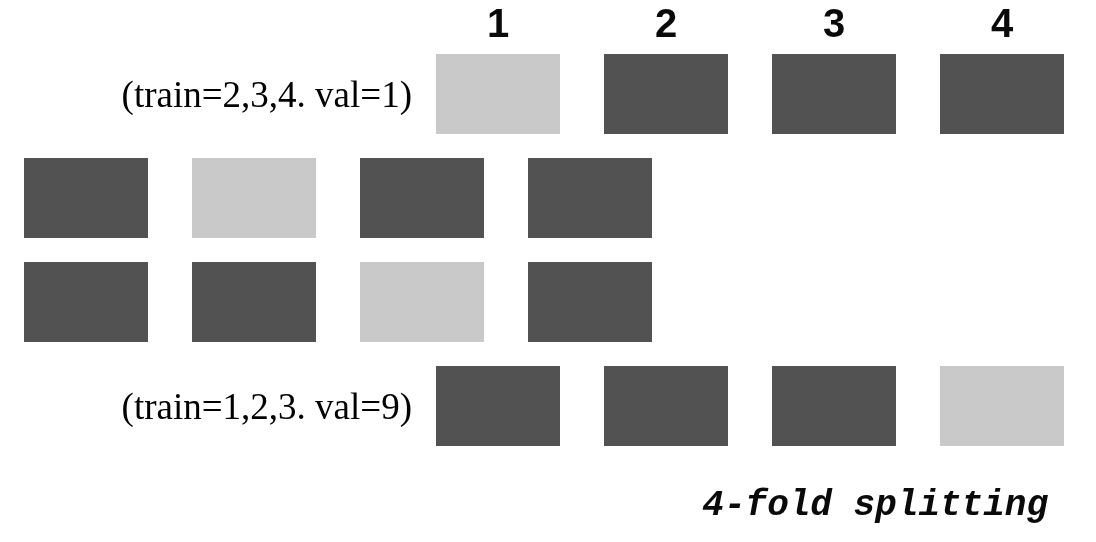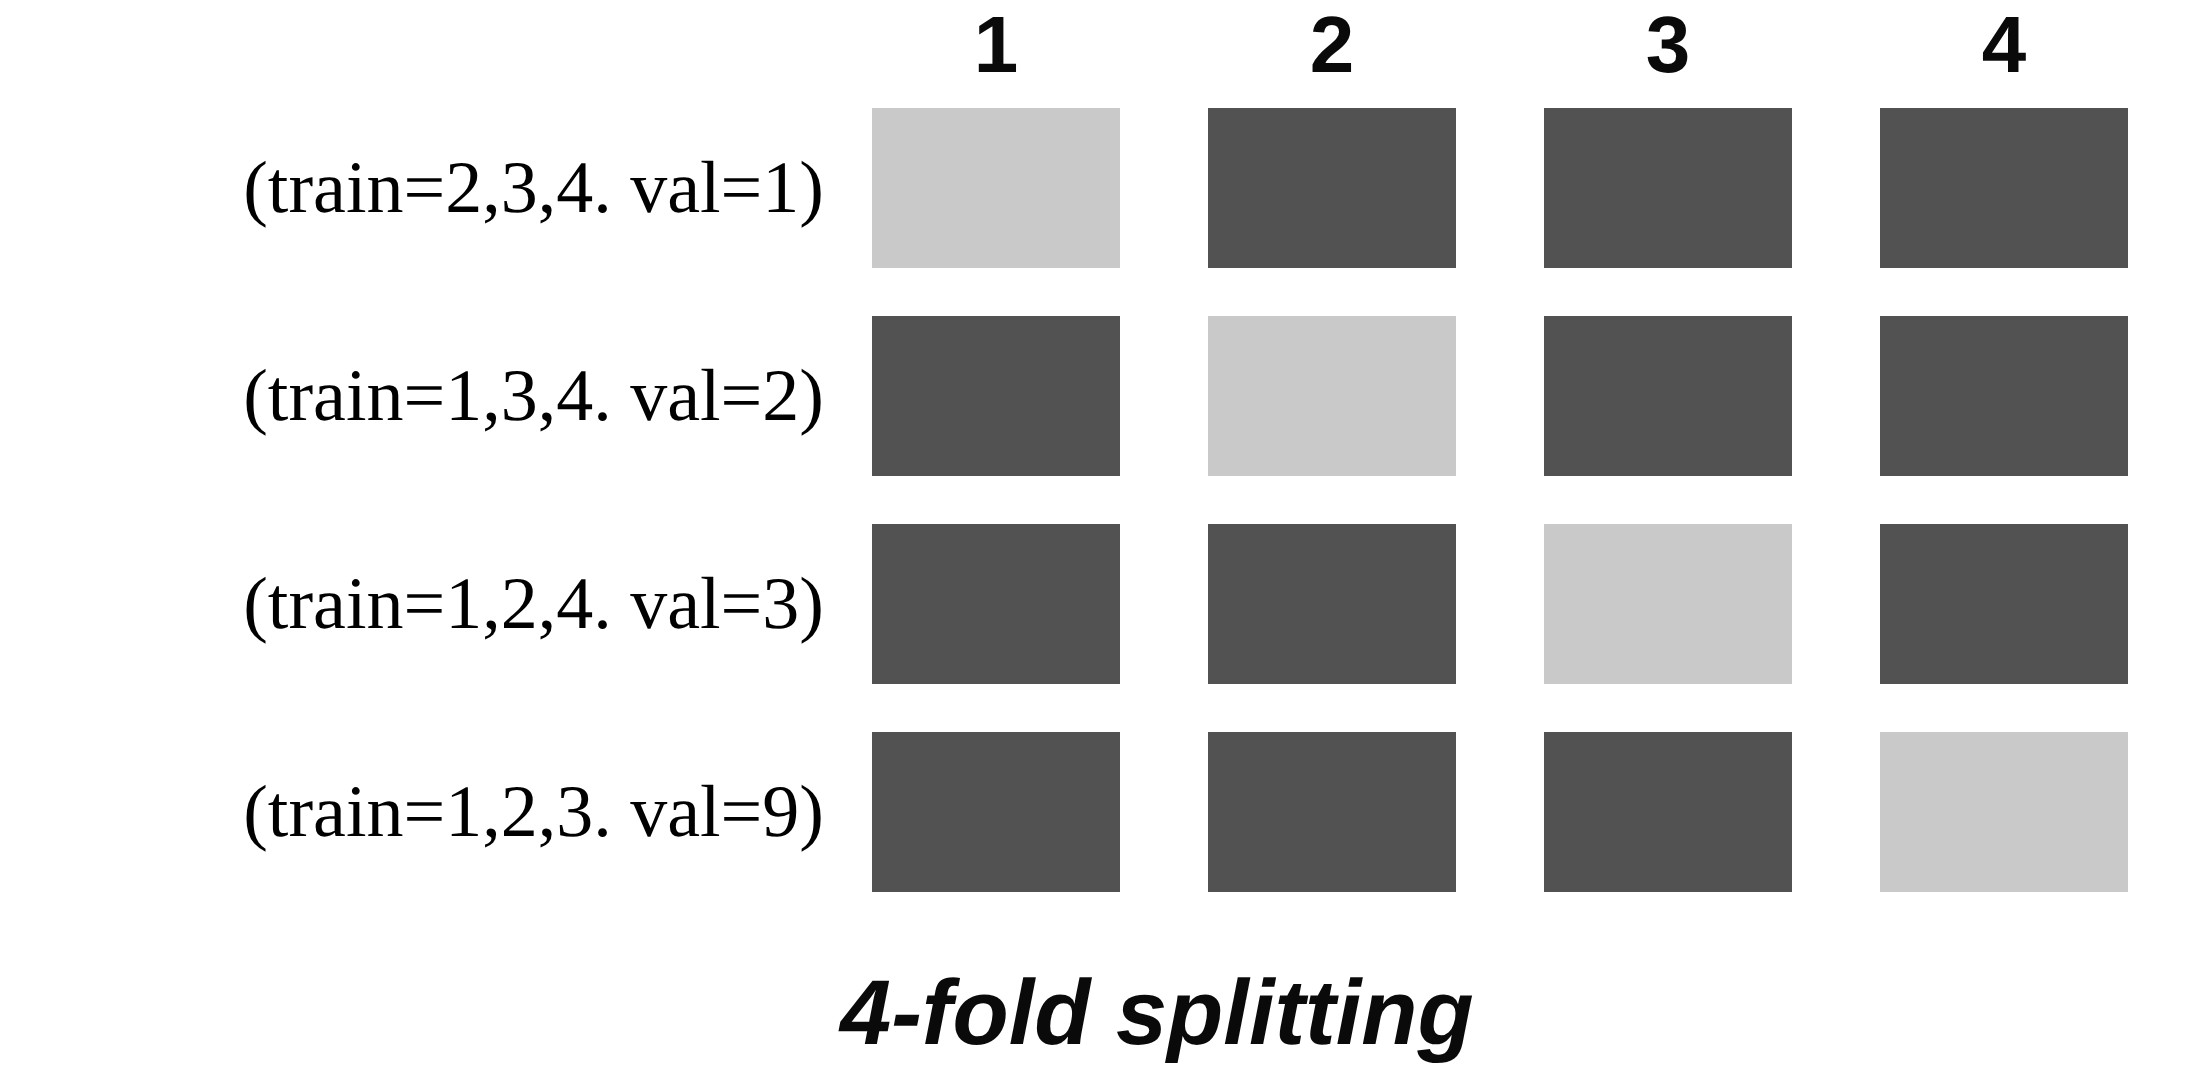--- a/index.html
+++ b/index.html
@@ -57,25 +57,25 @@
   }
   .box {
     width: 124px;
     height: 80px;
   }
   .caption {
     position: absolute;
     left: 420px;
     top: 486px;
     width: 628px;
-    text-align: left;
-    font-family: Liberation Sans, sans-serif;
+    text-align: right;
+    font-family: Liberation Mono, monospace;
     font-weight: bold;
     font-style: italic;
-    font-size: 46px;
+    font-size: 36px;
     line-height: 40px;
     color: #0a0a0a;
   }
 </style>
 </head>
 <body>
 
 <div class="figure">
   <div class="header-row">
       <div class="header-cell">1</div>
@@ -87,30 +87,28 @@
       <div class="row">
         <div class="row-label">(train=2,3,4. val=1)</div>
         <div class="boxes">
           <div class="box" style="background: rgb(201, 201, 201);"></div>
           <div class="box" style="background: rgb(82, 82, 82);"></div>
           <div class="box" style="background: rgb(82, 82, 82);"></div>
           <div class="box" style="background: rgb(82, 82, 82);"></div>
         </div>
       </div>
       <div class="row">
-        <div class="row-label">(train=1,3,4. val=2)</div>
         <div class="boxes">
           <div class="box" style="background: rgb(82, 82, 82);"></div>
           <div class="box" style="background: rgb(201, 201, 201);"></div>
           <div class="box" style="background: rgb(82, 82, 82);"></div>
           <div class="box" style="background: rgb(82, 82, 82);"></div>
         </div>
       </div>
       <div class="row">
-        <div class="row-label">(train=1,2,4. val=3)</div>
         <div class="boxes">
           <div class="box" style="background: rgb(82, 82, 82);"></div>
           <div class="box" style="background: rgb(82, 82, 82);"></div>
           <div class="box" style="background: rgb(201, 201, 201);"></div>
           <div class="box" style="background: rgb(82, 82, 82);"></div>
         </div>
       </div>
       <div class="row">
         <div class="row-label">(train=1,2,3. val=9)</div>
         <div class="boxes">

